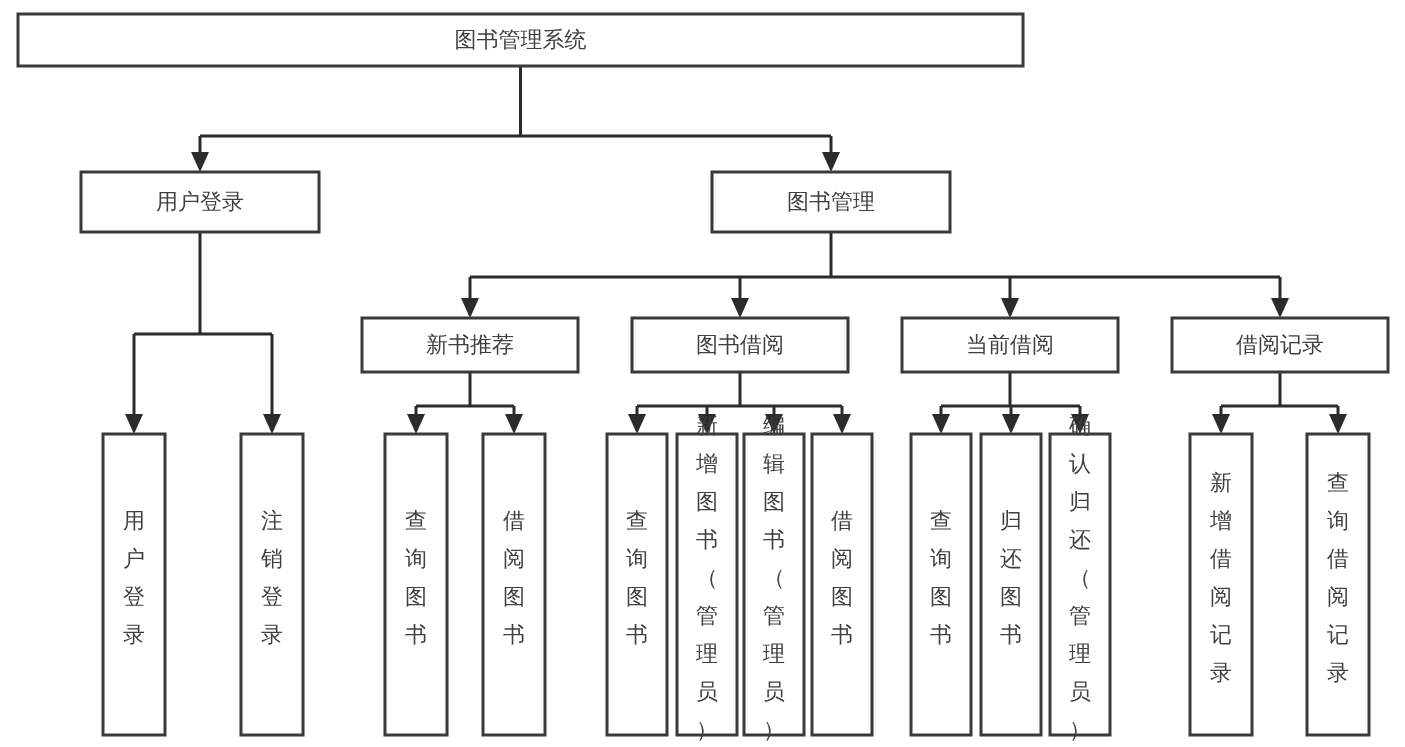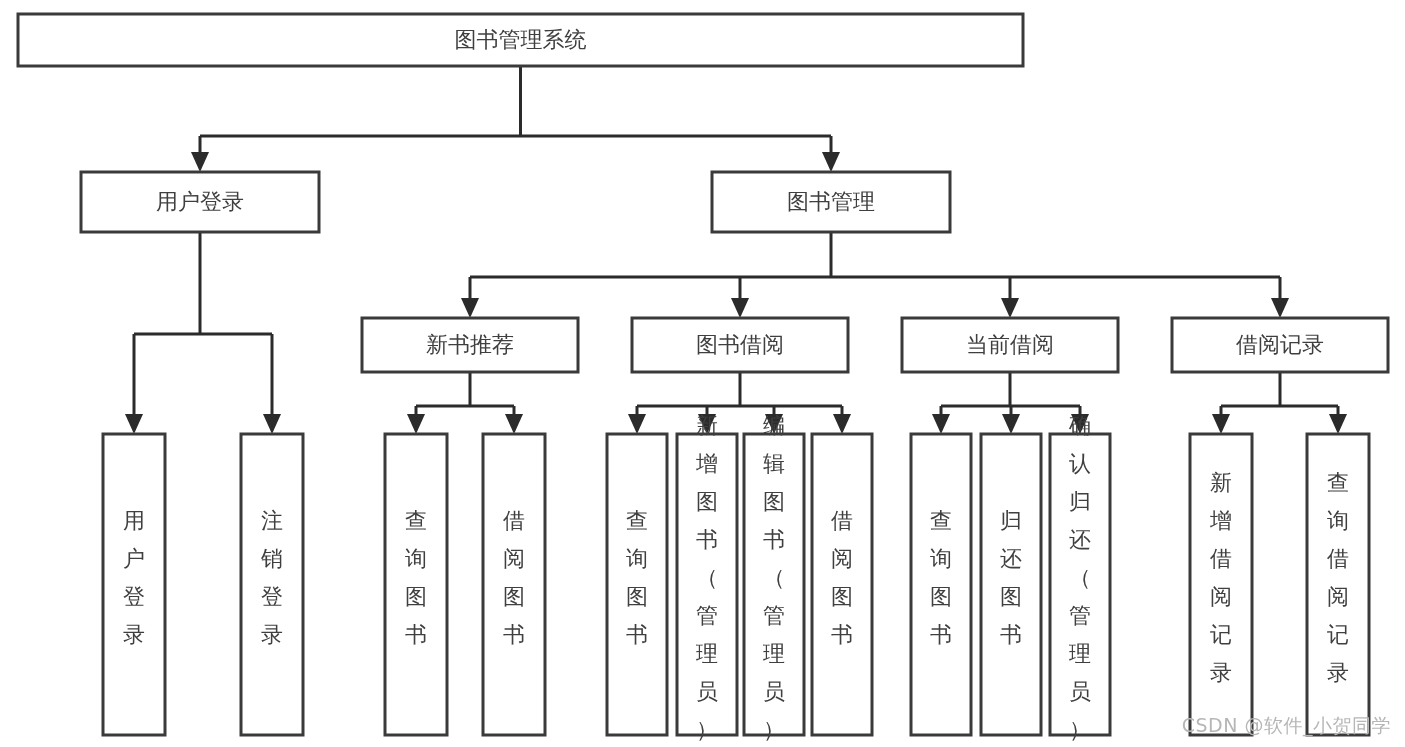--- a/index.html
+++ b/index.html
@@ -215,14 +215,13 @@
         <g>
           <rect x="1190" y="434" width="62" height="301" class="node-box"></rect>
           <text x="1221" y="489.5" class="node-label-vertical"><tspan x="1221" dy="0">新</tspan><tspan x="1221" dy="38">增</tspan><tspan x="1221" dy="38">借</tspan><tspan x="1221" dy="38">阅</tspan><tspan x="1221" dy="38">记</tspan><tspan x="1221" dy="38">录</tspan></text>
         </g>
         <g>
           <rect x="1307" y="434" width="62" height="301" class="node-box"></rect>
           <text x="1338" y="489.5" class="node-label-vertical"><tspan x="1338" dy="0">查</tspan><tspan x="1338" dy="38">询</tspan><tspan x="1338" dy="38">借</tspan><tspan x="1338" dy="38">阅</tspan><tspan x="1338" dy="38">记</tspan><tspan x="1338" dy="38">录</tspan></text>
         </g>
       </g>
   </svg>
-  <div class="watermark">CSDN @软件_小贺同学</div>
 </div>
 
 </body></html>

